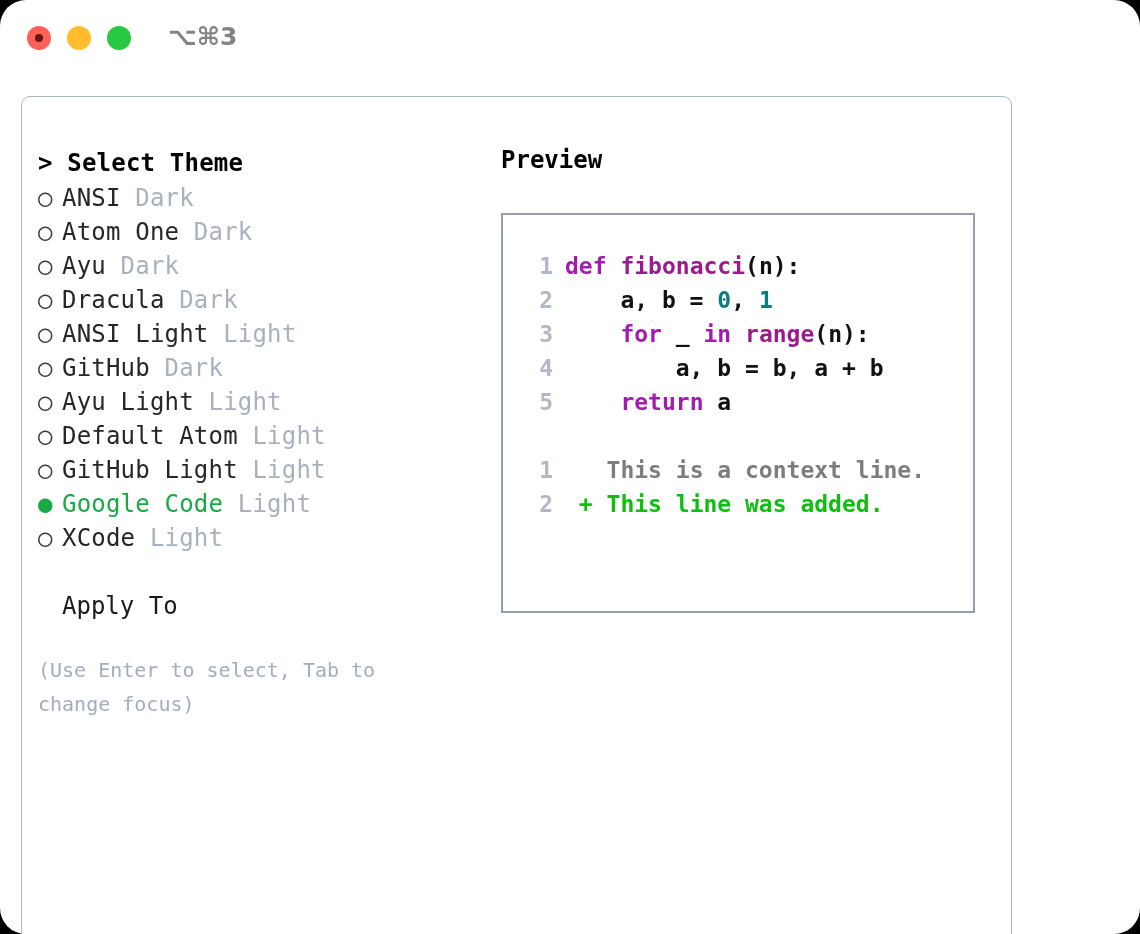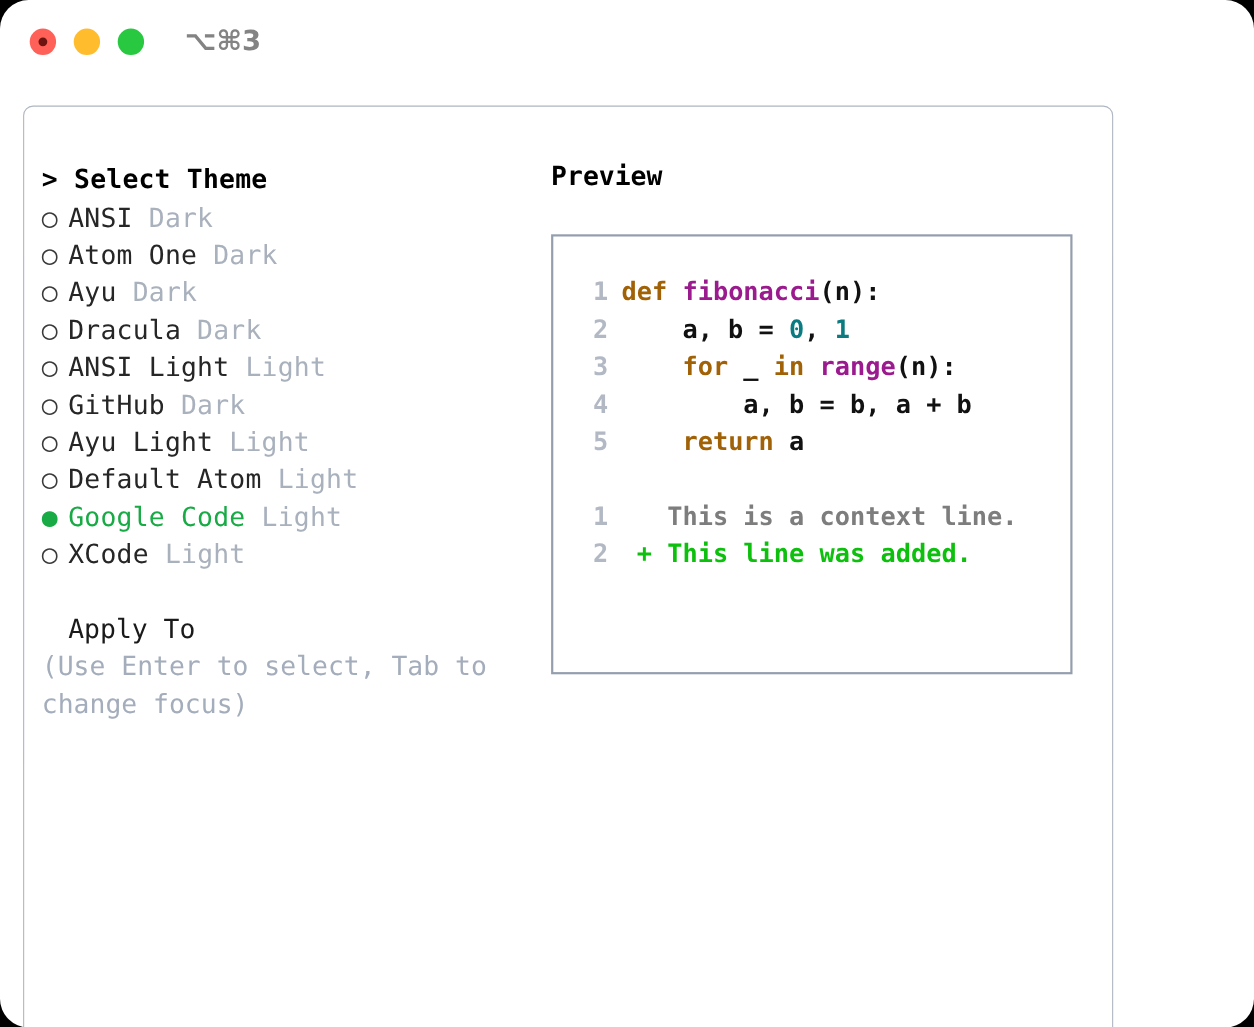--- a/index.html
+++ b/index.html
@@ -129,21 +129,22 @@
   .section-label {
     font-size: 24px;
     line-height: 34px;
     color: #1a1a1a;
     white-space: pre;
   }
 
   .spacer { height: 34px; }
 
   .hint {
-    font-size: 24px;
+    margin-top: 30px;
+    font-size: 20px;
     line-height: 34px;
     color: #a4adbb;
     width: 420px;
   }
 
   
   .preview-label {
     font-size: 24px;
     line-height: 30px;
     color: #000000;
@@ -164,21 +165,21 @@
     white-space: pre;
     color: #111111;
   }
   .ln {
     display: inline-block;
     width: 28px;
     text-align: right;
     color: #b3b9c4;
     margin-right: 12px;
   }
-  .kw   { color: #a16207; }
+  .kw   { color: #a21caf; }
   .fn   { color: #9b1b8f; }
   .num  { color: #0a7b80; }
   .plain{ color: #111111; }
   .ctx  { color: #7d7d7d; }
   .del  { color: #c11515; }
   .add  { color: #0ec00e; }
   .diff-gap { height: 34px; }
 </style>
 </head>
 <body>
@@ -203,20 +204,21 @@
 
         <div id="theme-list">
             <div class="list-line"><span class="marker off">○</span><span class="name unsel">ANSI </span><span class="meta">Dark</span></div>
             <div class="list-line"><span class="marker off">○</span><span class="name unsel">Atom One </span><span class="meta">Dark</span></div>
             <div class="list-line"><span class="marker off">○</span><span class="name unsel">Ayu </span><span class="meta">Dark</span></div>
             <div class="list-line"><span class="marker off">○</span><span class="name unsel">Dracula </span><span class="meta">Dark</span></div>
             <div class="list-line"><span class="marker off">○</span><span class="name unsel">ANSI Light </span><span class="meta">Light</span></div>
             <div class="list-line"><span class="marker off">○</span><span class="name unsel">GitHub </span><span class="meta">Dark</span></div>
             <div class="list-line"><span class="marker off">○</span><span class="name unsel">Ayu Light </span><span class="meta">Light</span></div>
             <div class="list-line"><span class="marker off">○</span><span class="name unsel">Default Atom </span><span class="meta">Light</span></div>
+            <div class="list-line"><span class="marker off">○</span><span class="name unsel">GitHub Light </span><span class="meta">Light</span></div>
             <div class="list-line"><span class="marker on">●</span><span class="name sel">Google Code </span><span class="meta">Light</span></div>
             <div class="list-line"><span class="marker off">○</span><span class="name unsel">XCode </span><span class="meta">Light</span></div>
           </div>
 
         <div class="spacer"></div>
 
         <div class="section-label"><span class="marker blank">○</span><span>Apply To</span></div>
 
 
         <div class="hint">(Use Enter to select, Tab to change focus)</div>

